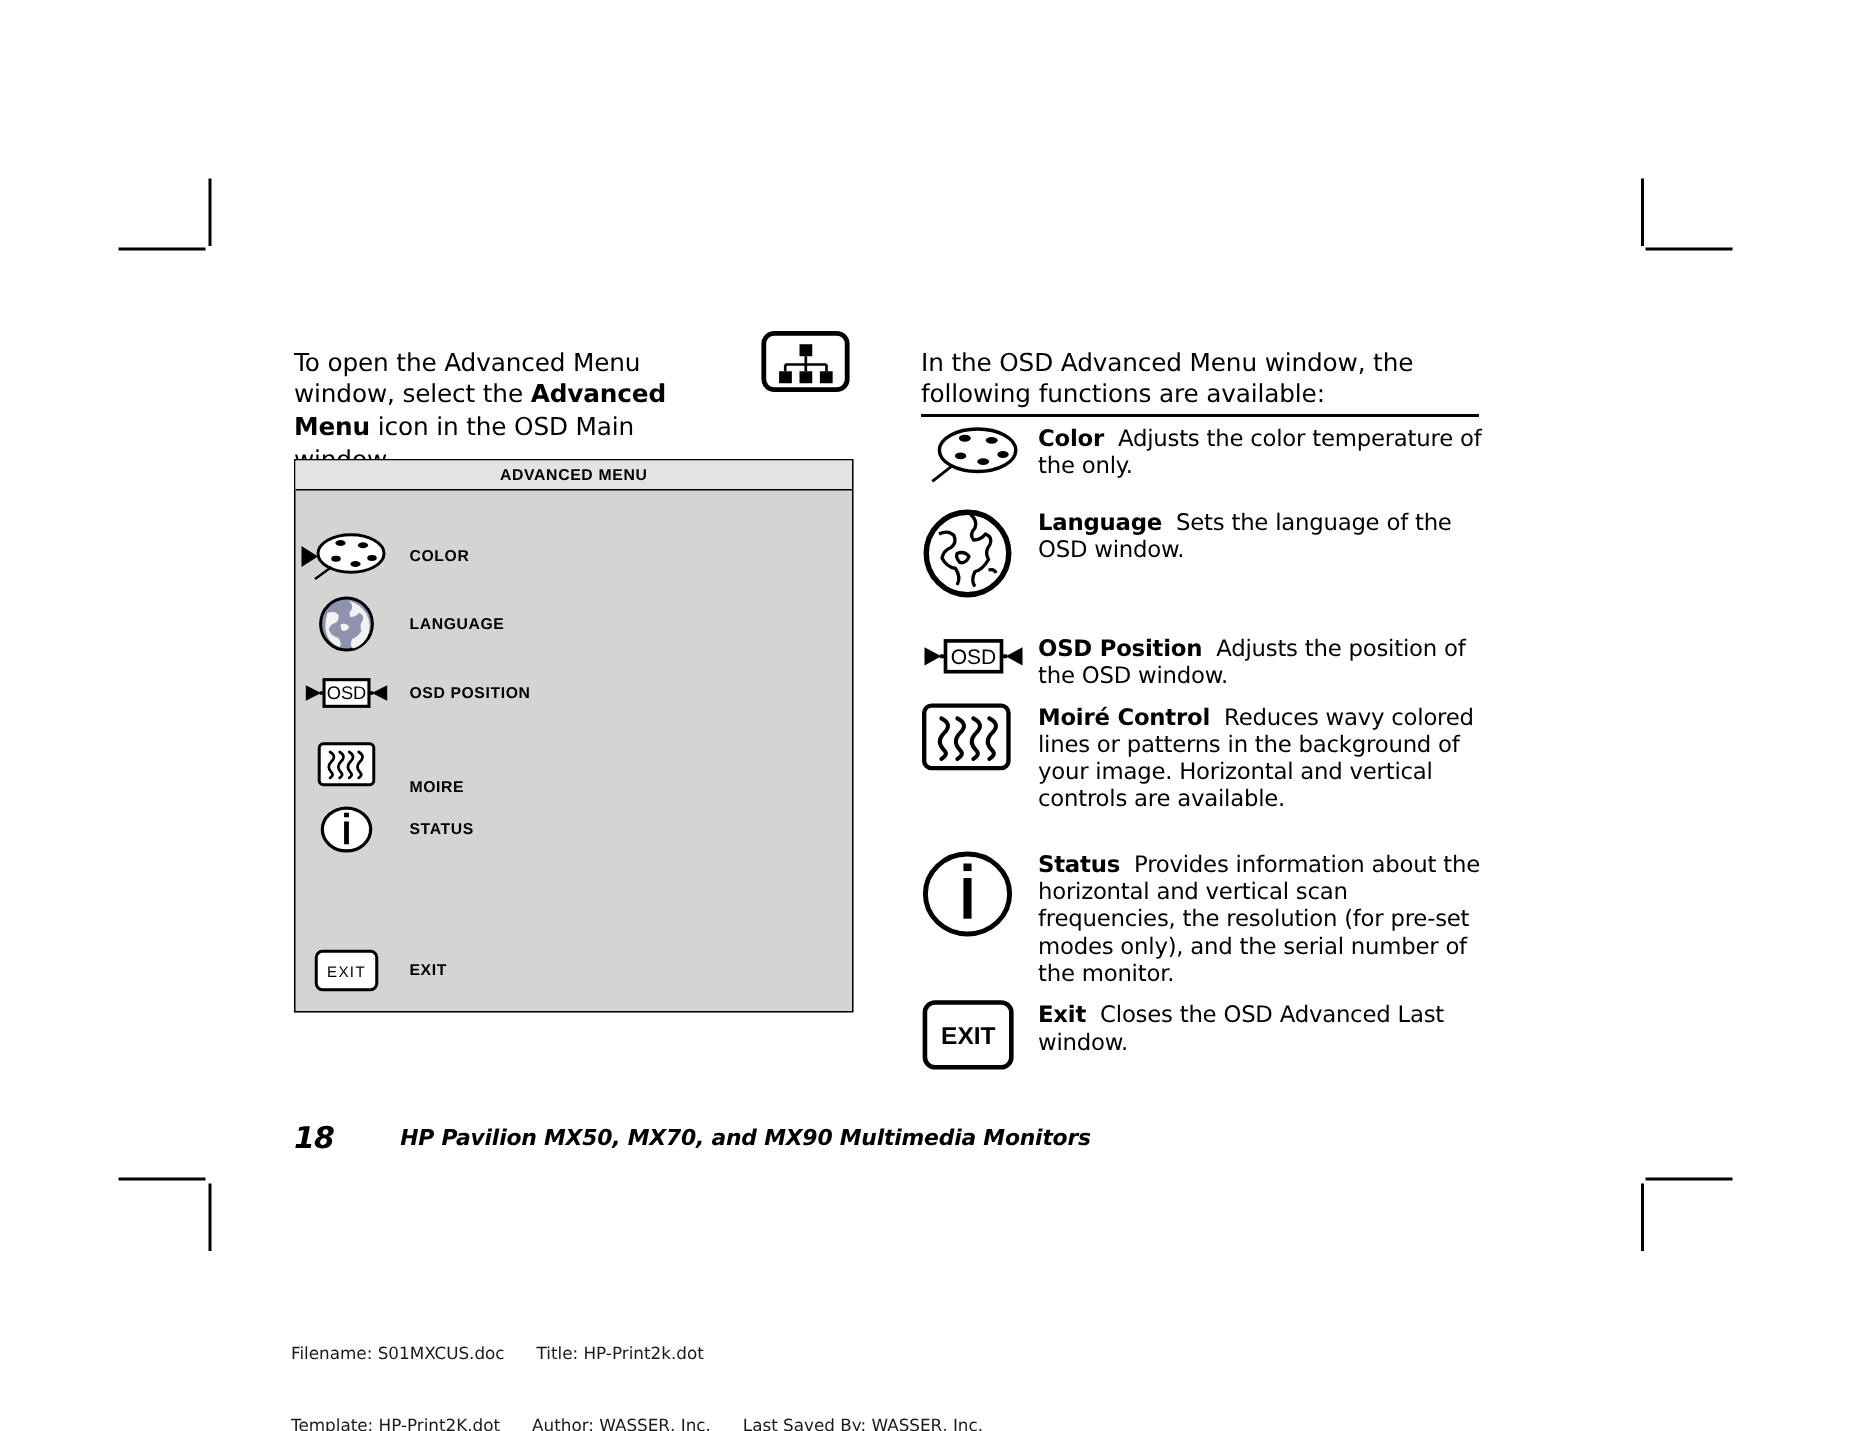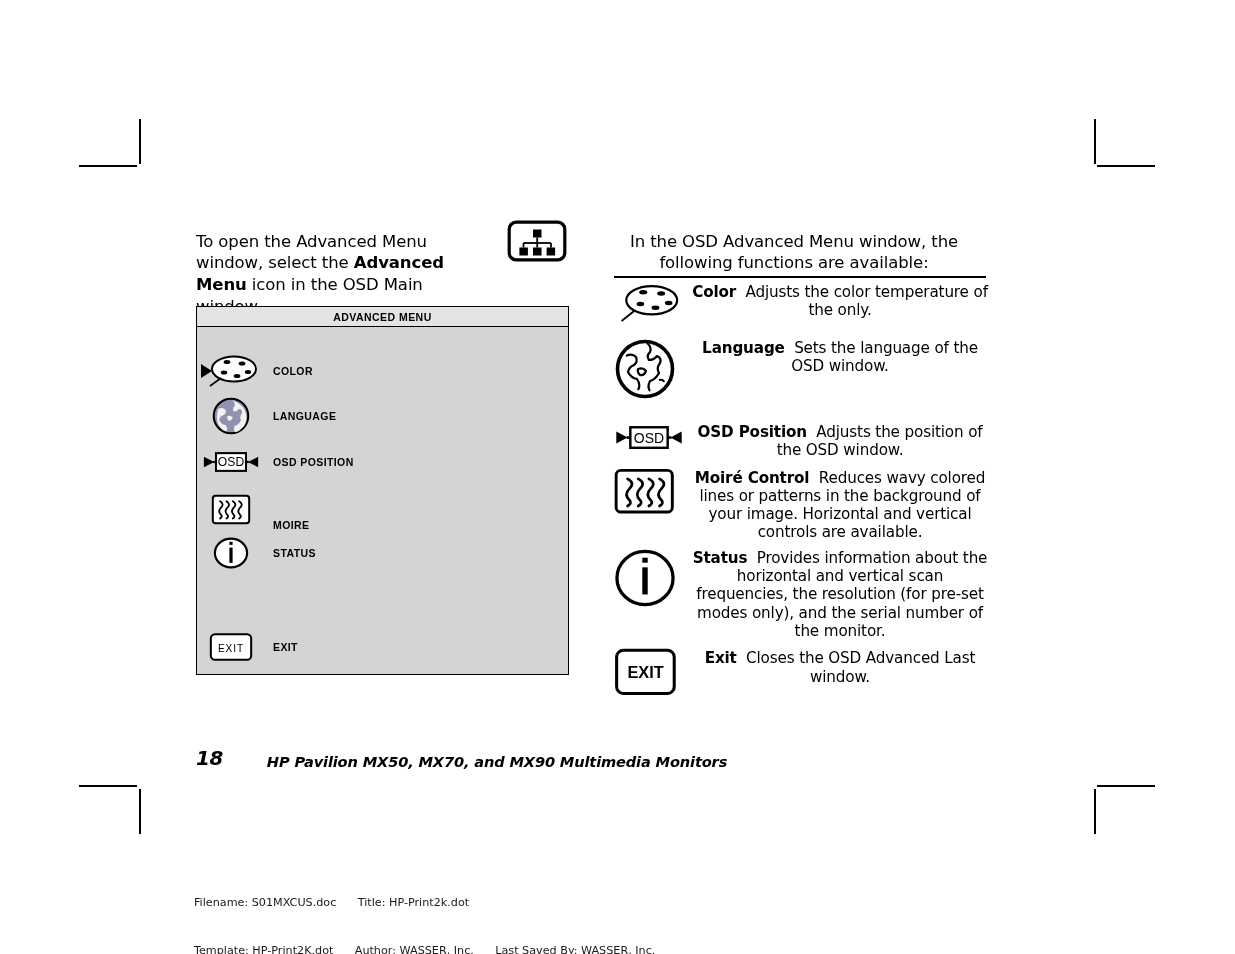--- a/index.html
+++ b/index.html
@@ -117,21 +117,20 @@
     border-top: 7px solid transparent;
     border-bottom: 7px solid transparent;
   }
 
   
   #right-col {
     position: absolute;
     left: 614px;
     top: 214px;
     width: 374px;
-    text-align: center;
   }
   #right-intro {
     font-family: "DejaVu Sans", sans-serif;
     font-size: 16.5px;
     line-height: 21.7px;
     letter-spacing: -0.1px;
     width: 360px;
   }
   #right-rule {
     position: absolute;
@@ -168,21 +167,21 @@
     padding-top: 1px;
   }
   .func-text b { font-weight: 700; }
 
   
   #page-footer {
     position: absolute;
     left: 196px;
     top: 746px;
     display: flex;
-    align-items: flex-end;
+    align-items: center;
   }
   #footer-page-num {
     font-family: "DejaVu Sans", sans-serif;
     font-size: 20px;
     font-weight: 700;
     font-style: italic;
     letter-spacing: -0.5px;
   }
   #footer-book-title {
     font-family: "DejaVu Sans", sans-serif;
@@ -389,21 +388,21 @@
               <path d="M14 11 Q22 15 16 21 Q10 27 16 33 Q19 36 14 39"></path>
               <path d="M25 11 Q33 15 27 21 Q21 27 27 33 Q30 36 25 39"></path>
               <path d="M36 11 Q44 15 38 21 Q32 27 38 33 Q41 36 36 39"></path>
               <path d="M47 11 Q55 15 49 21 Q43 27 49 33 Q52 36 47 39"></path>
             </g>
           </svg>
         </div>
         <div class="func-text"><b>Moiré Control</b>&nbsp;&nbsp;<span>Reduces wavy colored lines or patterns in the background of your image. Horizontal and vertical controls are available.</span></div>
       </div>
 
-      <div class="func-item" style="margin-top:6px;">
+      <div class="func-item" style="margin-top:24px;">
         <div class="func-icon-cell">
           <svg viewBox="0 0 64 62" width="62" height="60" aria-hidden="true">
             <ellipse cx="32" cy="31" rx="29" ry="27.5" fill="#fff" stroke="#000" stroke-width="3.4"></ellipse>
             <rect x="29.2" y="10" width="5.6" height="5.2" fill="#000"></rect>
             <rect x="29.2" y="20" width="5.6" height="28" fill="#000"></rect>
           </svg>
         </div>
         <div class="func-text"><b>Status</b>&nbsp;&nbsp;<span>Provides information about the horizontal and vertical scan frequencies, the resolution (for pre-set modes only), and the serial number of the monitor.</span></div>
       </div>
 

